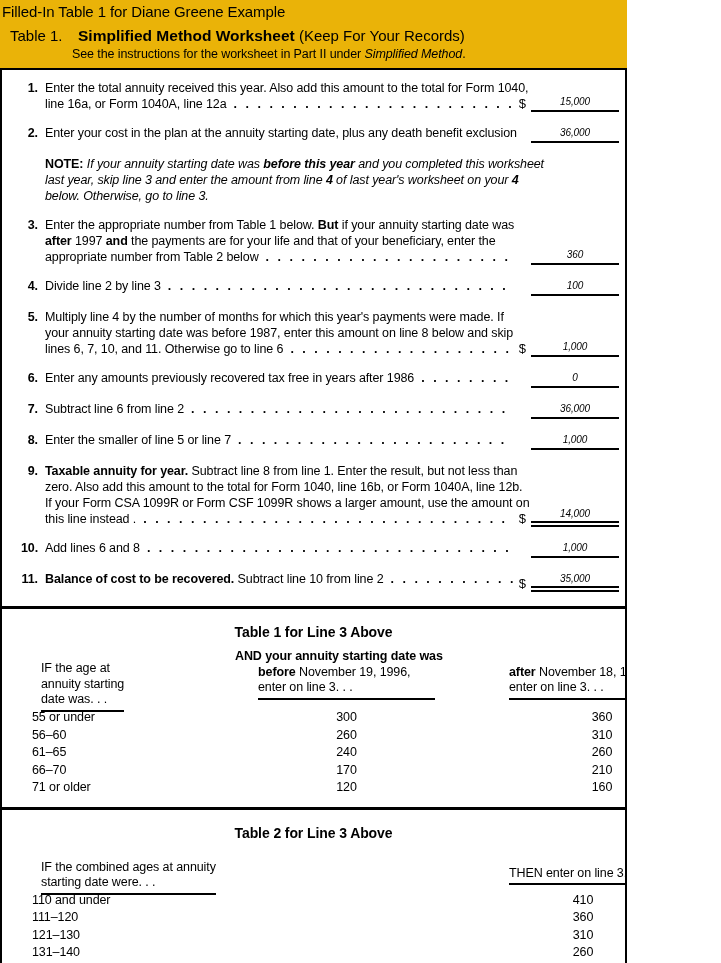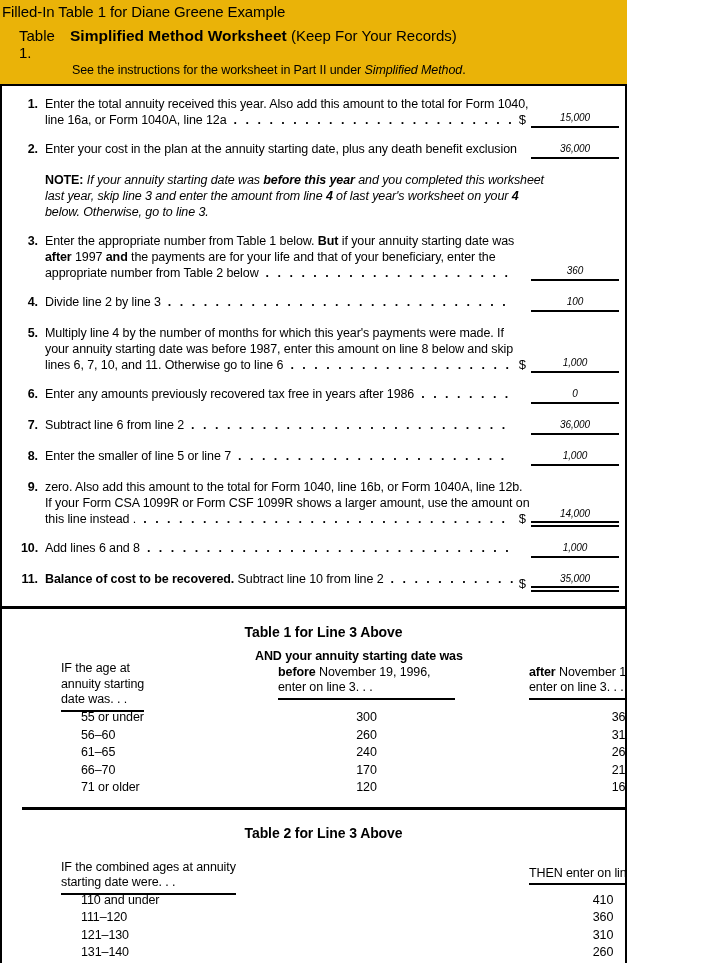--- a/index.html
+++ b/index.html
@@ -3,21 +3,21 @@
 <meta charset="utf-8">
 <style>
   * { box-sizing: border-box; margin: 0; padding: 0; }
   html,body { background:#fff; }
   body { width:721px; height:963px; font-family:"Liberation Sans","DejaVu Sans",sans-serif; color:#000; }
   .page { position:relative; width:627px; height:963px; background:#eab308; overflow:hidden; }
 
   
   .caption { font-size:15px; padding:3px 0 0 2px; letter-spacing:-0.1px; }
   .titlerow { display:flex; font-size:15px; margin-top:7px; align-items:baseline; }
-  .tlabel { flex:none; width:70px; padding-left:19px; }
+  .tlabel { flex:none; width:70px; padding-left:2px;margin-left:8px; }
   .ttitle { font-weight:bold; font-size:15.5px;text-align:center; }
   .sub { font-size:12.5px; margin:2px 0 0 72px; letter-spacing:-0.1px; }
   .sub i { font-style:italic; }
 
   
   .wsbox { border:2px solid #000; margin-top:7px; padding:10px 6px 14px 0; background:#fff; }
   .wrow { display:flex; margin-top:13px; font-size:12.5px; line-height:16px; letter-spacing:-0.1px; }
   .wrow:first-child { margin-top:0; }
   .wnum { flex:none; width:36px; text-align:right; font-weight:bold; }
   .wbody { flex:1 1 auto; padding-left:7px; min-width:0; }
@@ -30,31 +30,31 @@
   .dots { flex:1 1 auto; min-width:0; overflow:hidden; white-space:nowrap; font-weight:bold;
           letter-spacing:2.5px; padding-left:7px; }
   .wval { flex:none; width:106px; display:flex; align-items:flex-end; justify-content:flex-end; align-self:flex-end; }
   .dollar { font-size:13px; line-height:15px; margin:0 5px 1px 0; }
   .vbox { width:88px; text-align:center; font-style:italic; font-size:10px; line-height:15px; padding-bottom:1px; }
   .ul-single { border-bottom:2px solid #000; }
   .ul-double { border-bottom:6px double #000; padding-bottom:0; }
 
   
   .tbbox { border:2px solid #000; border-top:3px solid #000; margin-top:-2px; background:#fff; font-size:12.5px; letter-spacing:-0.1px; }
-  .tsec { position:relative;margin-left:20px; }
+  .tsec { position:relative; }
   .ttl { font-weight:bold; font-size:14px; text-align:center; margin-top:15px; }
   .t1head { position:relative; margin-top:9px; height:53px; line-height:15.5px; }
   .t1c1h { position:absolute; left:39px; top:12px; display:inline-block; border-bottom:2px solid #000; padding-bottom:2px; }
   .t1andh { position:absolute; left:233px; top:0; font-weight:bold; white-space:nowrap; }
   .t1c2h { position:absolute; left:256px; top:15.5px; width:177px; border-bottom:2px solid #000; padding-bottom:2px; }
   .t1c3h { position:absolute; left:507px; top:15.5px; width:186px; border-bottom:2px solid #000; padding-bottom:2px; }
   .nw { white-space:nowrap; }
   .trows { margin-top:7px; }
   .trow { position:relative; height:17.5px; line-height:17.5px; }
-  .tc1 { padding-left:59px; white-space:nowrap; }
+  .tc1 { padding-left:30px; white-space:nowrap; }
   .t1b { position:absolute; left:256px; top:0; width:177px; text-align:center; }
   .t1a { position:absolute; left:507px; top:0; width:186px; text-align:center; }
   .t2sec { border-top:3px solid #000; margin-top:10px; padding-bottom:13px; }
   .t1sec { padding-bottom:0; }
   .t2head { position:relative; margin-top:9px; height:38px; line-height:15.5px; }
   .t2c1h { position:absolute; left:39px; top:10px; display:inline-block; border-bottom:2px solid #000; padding-bottom:2px; }
   .t2c2h { position:absolute; left:507px; top:16px; width:148px; border-bottom:2px solid #000; padding-bottom:2px; white-space:nowrap; }
   .t2v { position:absolute; left:507px; top:0; width:148px; text-align:center; }
   .t2rows { margin-top:4px; }
 </style>
@@ -177,20 +177,21 @@
               <span class="dots">. . . . . . . . . . . . . . . . . . . . . . . . . . . . . . . . . . . . . . . . . . . . . . . . . .</span>
             </div>
           </div>
           <div class="wval">
             <div class="vbox ul-single">1,000</div>
           </div>
         </div>
         <div class="wrow">
           <div class="wnum">9.</div>
           <div class="wbody">
+            <div class="wline"><span class="s-b">Taxable annuity for year.</span><span> Subtract line 8 from line 1. Enter the result, but not less than</span></div>
             <div class="wline"><span>zero. Also add this amount to the total for Form 1040, line 16b, or Form 1040A, line 12b.</span></div>
             <div class="wline"><span>If your Form CSA 1099R or Form CSF 1099R shows a larger amount, use the amount on</span></div>
             <div class="wline lastline">
               <span class="segwrap"><span>this line instead .</span></span>
               <span class="dots">. . . . . . . . . . . . . . . . . . . . . . . . . . . . . . . . . . . . . . . . . . . . . . . . . .</span>
             </div>
           </div>
           <div class="wval">
             <span class="dollar">$</span>
             <div class="vbox ul-double">14,000</div>

